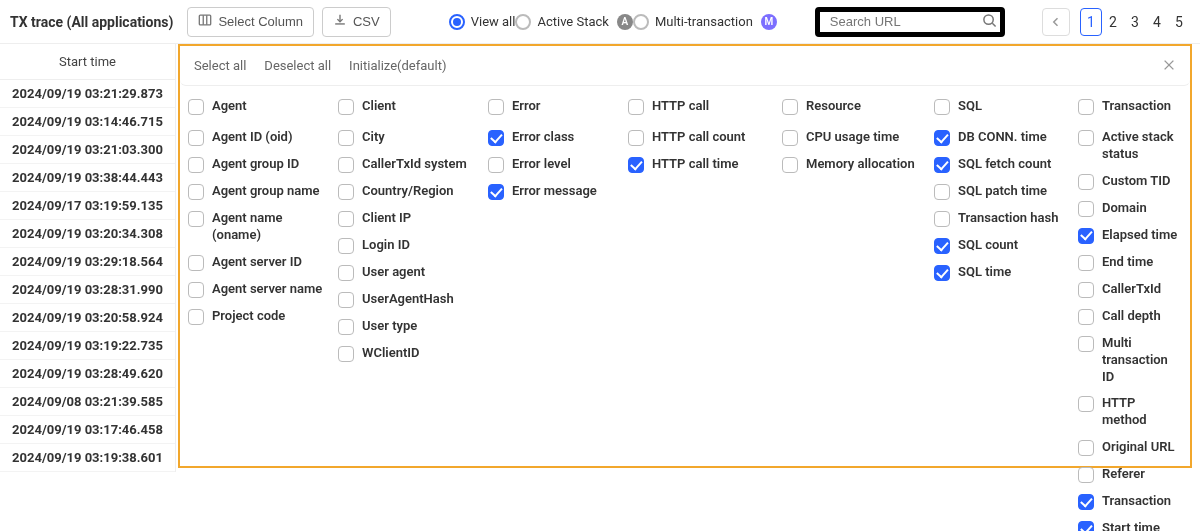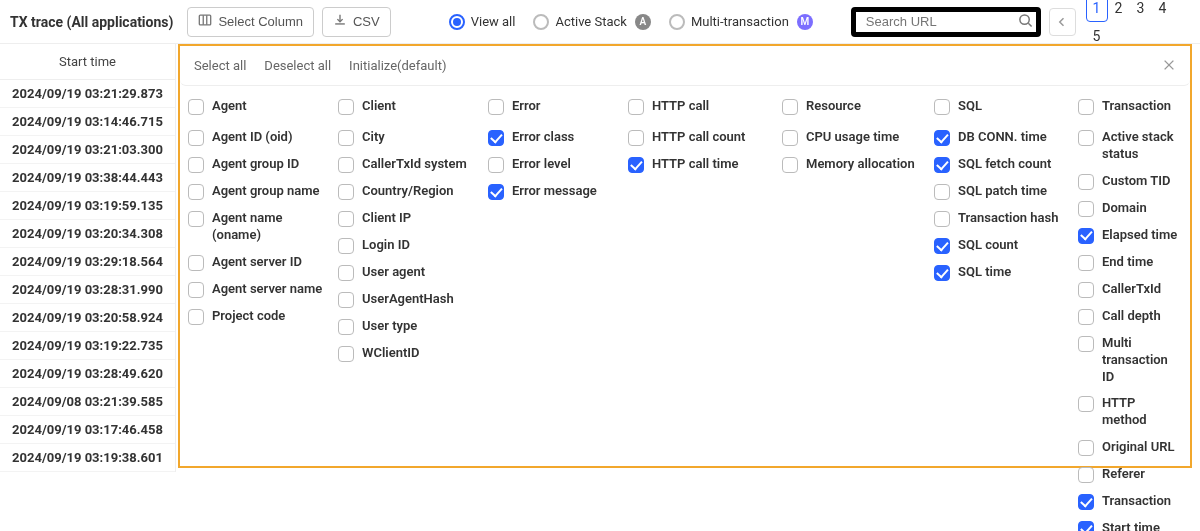--- a/index.html
+++ b/index.html
@@ -37,21 +37,21 @@
     padding: 6px 10px;
     font-size: 13px;
     color: #555;
     cursor: pointer;
     white-space: nowrap;
     height: 30px;
   }
   .btn svg { width: 14px; height: 14px; }
   .radio-group {
     display: flex;
-    gap: 18px;
+    gap: 0;
     margin-left: 50px;
   }
   .radio-item {
     display: inline-flex;
     align-items: center;
     gap: 6px;
     font-size: 13px;
     cursor: pointer;
     white-space: nowrap;
   }
@@ -318,21 +318,21 @@
 </div>
 
 <div class="body-area">
   <div class="left-col">
     <div class="col-header">Start time</div>
     <div id="time-rows">
         <div class="time-row">2024/09/19 03:21:29.873</div>
         <div class="time-row">2024/09/19 03:14:46.715</div>
         <div class="time-row">2024/09/19 03:21:03.300</div>
         <div class="time-row">2024/09/19 03:38:44.443</div>
-        <div class="time-row">2024/09/19 03:19:59.135</div>
+        <div class="time-row">2024/09/17 03:19:59.135</div>
         <div class="time-row">2024/09/19 03:20:34.308</div>
         <div class="time-row">2024/09/19 03:29:18.564</div>
         <div class="time-row">2024/09/19 03:28:31.990</div>
         <div class="time-row">2024/09/19 03:20:58.924</div>
         <div class="time-row">2024/09/19 03:19:22.735</div>
         <div class="time-row">2024/09/19 03:28:49.620</div>
         <div class="time-row">2024/09/08 03:21:39.585</div>
         <div class="time-row">2024/09/19 03:17:46.458</div>
         <div class="time-row">2024/09/19 03:19:38.601</div>
       </div>

